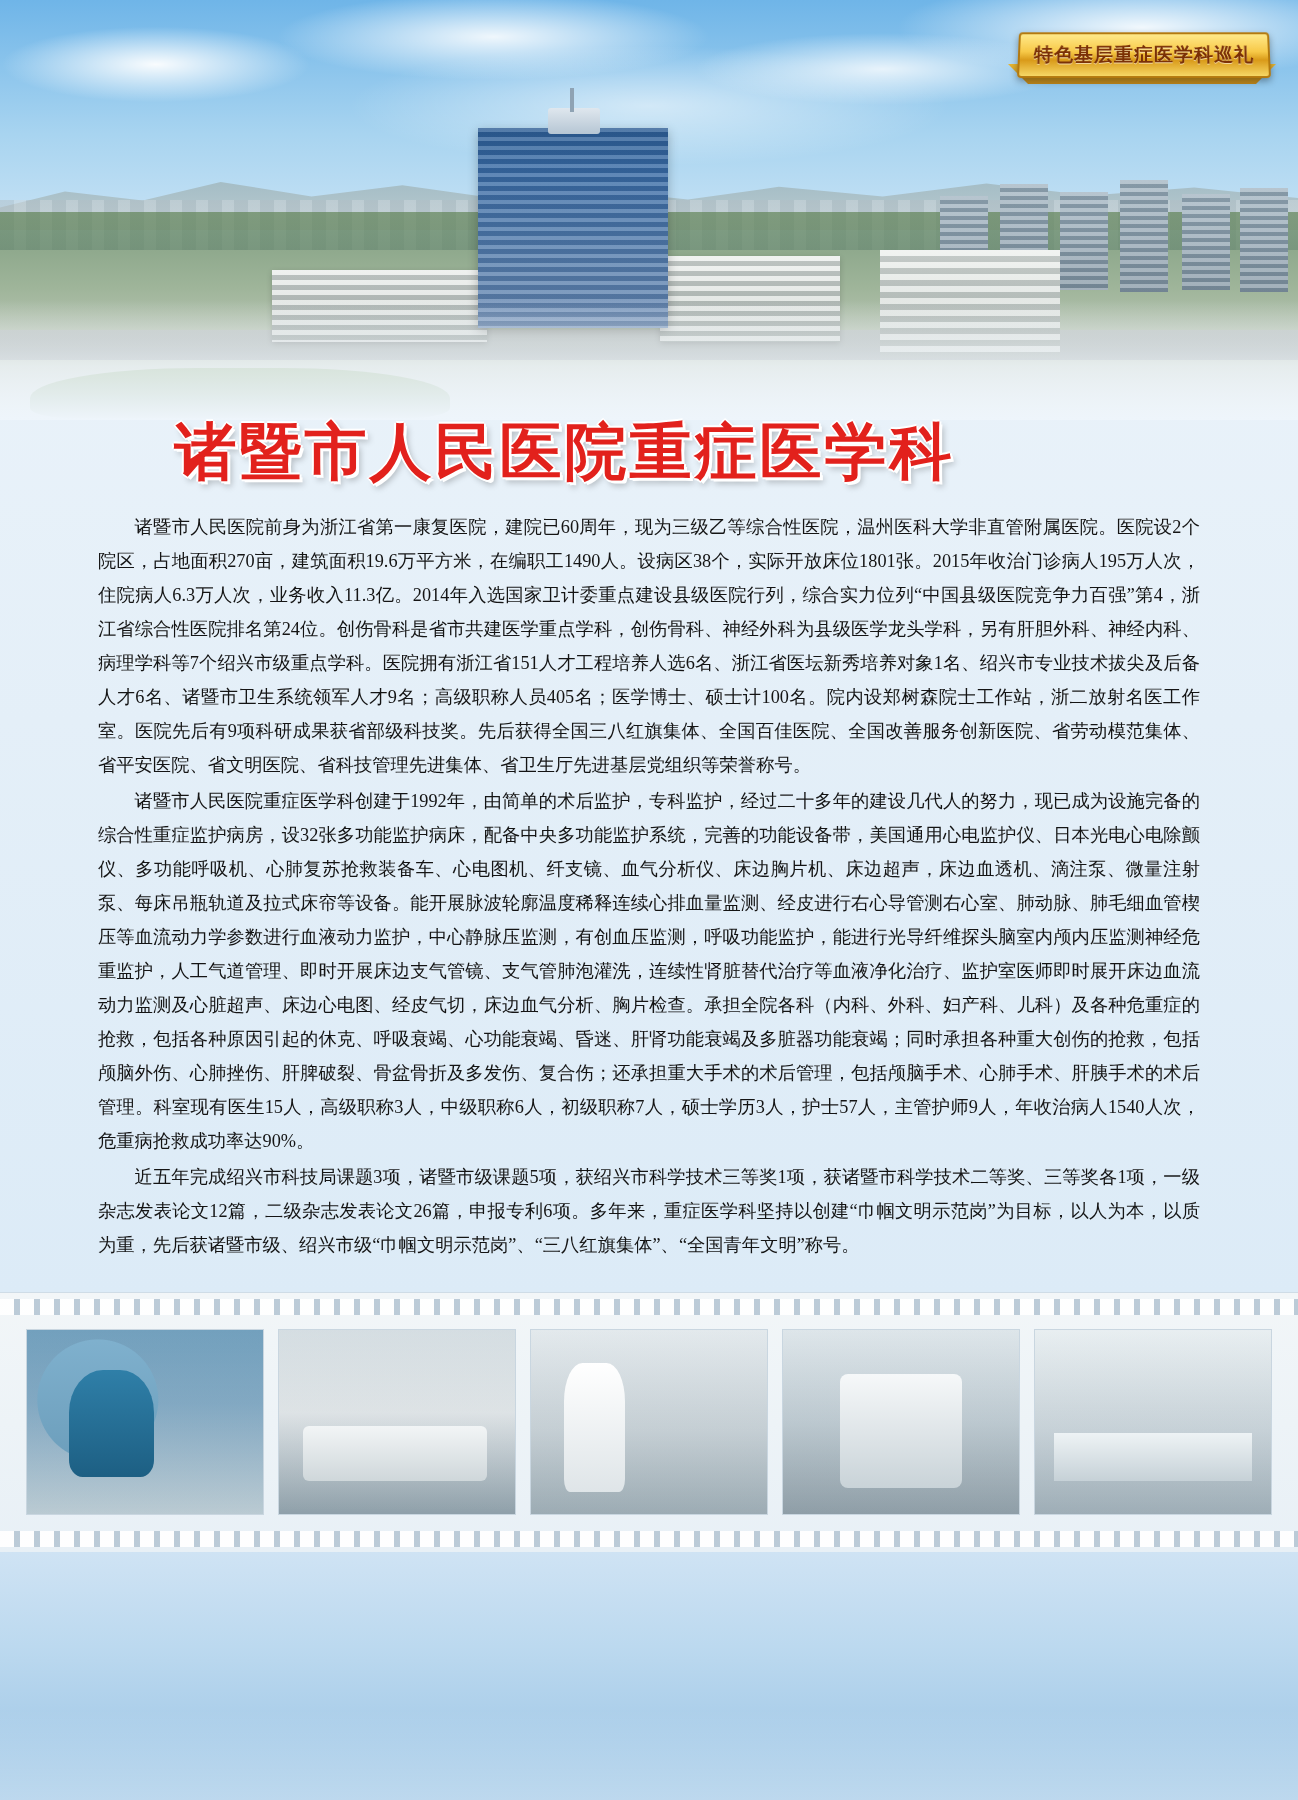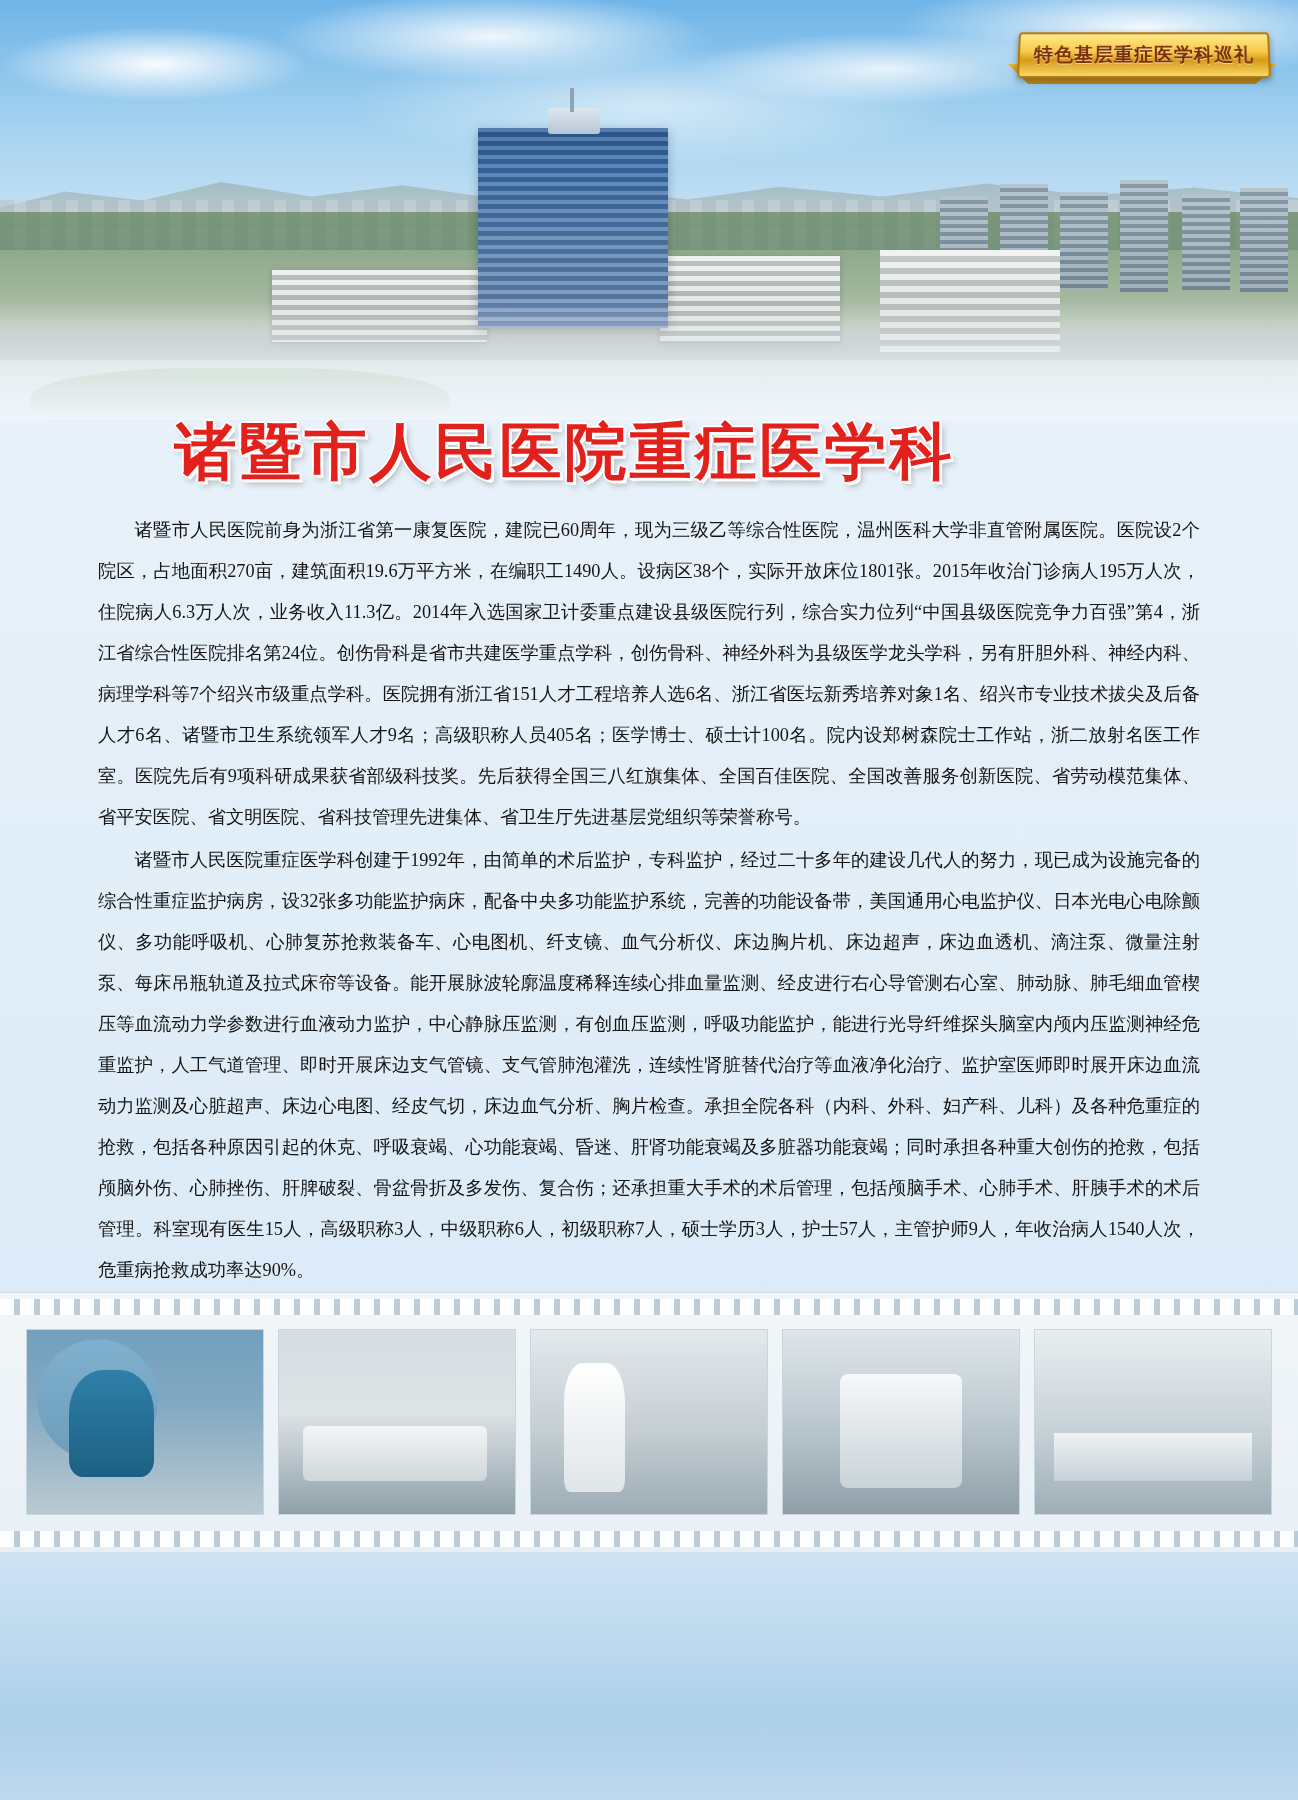--- a/index.html
+++ b/index.html
@@ -156,21 +156,21 @@
     text-shadow:
       2px 0 0 #fff, -2px 0 0 #fff, 0 2px 0 #fff, 0 -2px 0 #fff,
       3px 3px 0 #ffffff, 4px 5px 6px rgba(0,0,0,.25);
     white-space:nowrap;
   }
 
   
   .article{
     position:absolute;left:98px;top:510px;width:1102px;
     font-size:18.3px;
-    line-height:41px;
+    line-height:34px;
     color:#141414;
     text-align:justify;
     text-justify:inter-ideograph;
   }
   .article p{margin:0 0 2px 0;text-indent:2em;}
 
   
   .filmstrip{
     position:absolute;left:0;top:1292px;width:1298px;height:260px;
     background:linear-gradient(180deg,#f2f6f8 0%,#e8f0f6 100%);
@@ -260,20 +260,21 @@
     <div class="badge-plate">
       <span class="badge-text">特色基层重症医学科巡礼</span>
     </div>
   </div>
 
   <div class="title">诸暨市人民医院重症医学科</div>
 
   <div class="article">
     <p>诸暨市人民医院前身为浙江省第一康复医院，建院已60周年，现为三级乙等综合性医院，温州医科大学非直管附属医院。医院设2个院区，占地面积270亩，建筑面积19.6万平方米，在编职工1490人。设病区38个，实际开放床位1801张。2015年收治门诊病人195万人次，住院病人6.3万人次，业务收入11.3亿。2014年入选国家卫计委重点建设县级医院行列，综合实力位列“中国县级医院竞争力百强”第4，浙江省综合性医院排名第24位。创伤骨科是省市共建医学重点学科，创伤骨科、神经外科为县级医学龙头学科，另有肝胆外科、神经内科、病理学科等7个绍兴市级重点学科。医院拥有浙江省151人才工程培养人选6名、浙江省医坛新秀培养对象1名、绍兴市专业技术拔尖及后备人才6名、诸暨市卫生系统领军人才9名；高级职称人员405名；医学博士、硕士计100名。院内设郑树森院士工作站，浙二放射名医工作室。医院先后有9项科研成果获省部级科技奖。先后获得全国三八红旗集体、全国百佳医院、全国改善服务创新医院、省劳动模范集体、省平安医院、省文明医院、省科技管理先进集体、省卫生厅先进基层党组织等荣誉称号。</p>
     <p>诸暨市人民医院重症医学科创建于1992年，由简单的术后监护，专科监护，经过二十多年的建设几代人的努力，现已成为设施完备的综合性重症监护病房，设32张多功能监护病床，配备中央多功能监护系统，完善的功能设备带，美国通用心电监护仪、日本光电心电除颤仪、多功能呼吸机、心肺复苏抢救装备车、心电图机、纤支镜、血气分析仪、床边胸片机、床边超声，床边血透机、滴注泵、微量注射泵、每床吊瓶轨道及拉式床帘等设备。能开展脉波轮廓温度稀释连续心排血量监测、经皮进行右心导管测右心室、肺动脉、肺毛细血管楔压等血流动力学参数进行血液动力监护，中心静脉压监测，有创血压监测，呼吸功能监护，能进行光导纤维探头脑室内颅内压监测神经危重监护，人工气道管理、即时开展床边支气管镜、支气管肺泡灌洗，连续性肾脏替代治疗等血液净化治疗、监护室医师即时展开床边血流动力监测及心脏超声、床边心电图、经皮气切，床边血气分析、胸片检查。承担全院各科（内科、外科、妇产科、儿科）及各种危重症的抢救，包括各种原因引起的休克、呼吸衰竭、心功能衰竭、昏迷、肝肾功能衰竭及多脏器功能衰竭；同时承担各种重大创伤的抢救，包括颅脑外伤、心肺挫伤、肝脾破裂、骨盆骨折及多发伤、复合伤；还承担重大手术的术后管理，包括颅脑手术、心肺手术、肝胰手术的术后管理。科室现有医生15人，高级职称3人，中级职称6人，初级职称7人，硕士学历3人，护士57人，主管护师9人，年收治病人1540人次，危重病抢救成功率达90%。</p>
+    <p>近五年完成绍兴市科技局课题3项，诸暨市级课题5项，获绍兴市科学技术三等奖1项，获诸暨市科学技术二等奖、三等奖各1项，一级杂志发表论文12篇，二级杂志发表论文26篇，申报专利6项。多年来，重症医学科坚持以创建“巾帼文明示范岗”为目标，以人为本，以质为重，先后获诸暨市级、绍兴市级“巾帼文明示范岗”、“三八红旗集体”、“全国青年文明”称号。</p>
   </div>
 
   <div class="filmstrip">
     <div class="perf top"></div>
     <div class="perf bottom"></div>
     <div class="frames">
       <div class="frame f1">
           <div class="frame-shade"></div>
         </div>
       <div class="frame f2">

